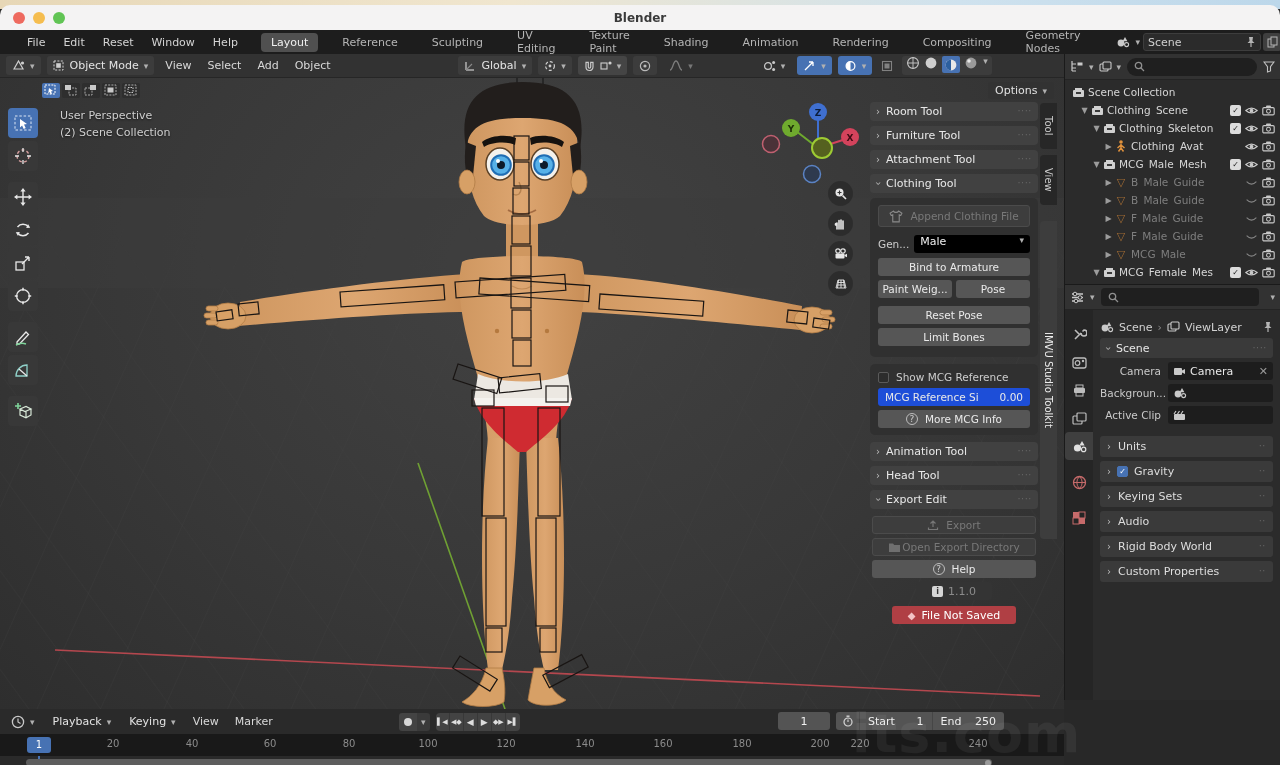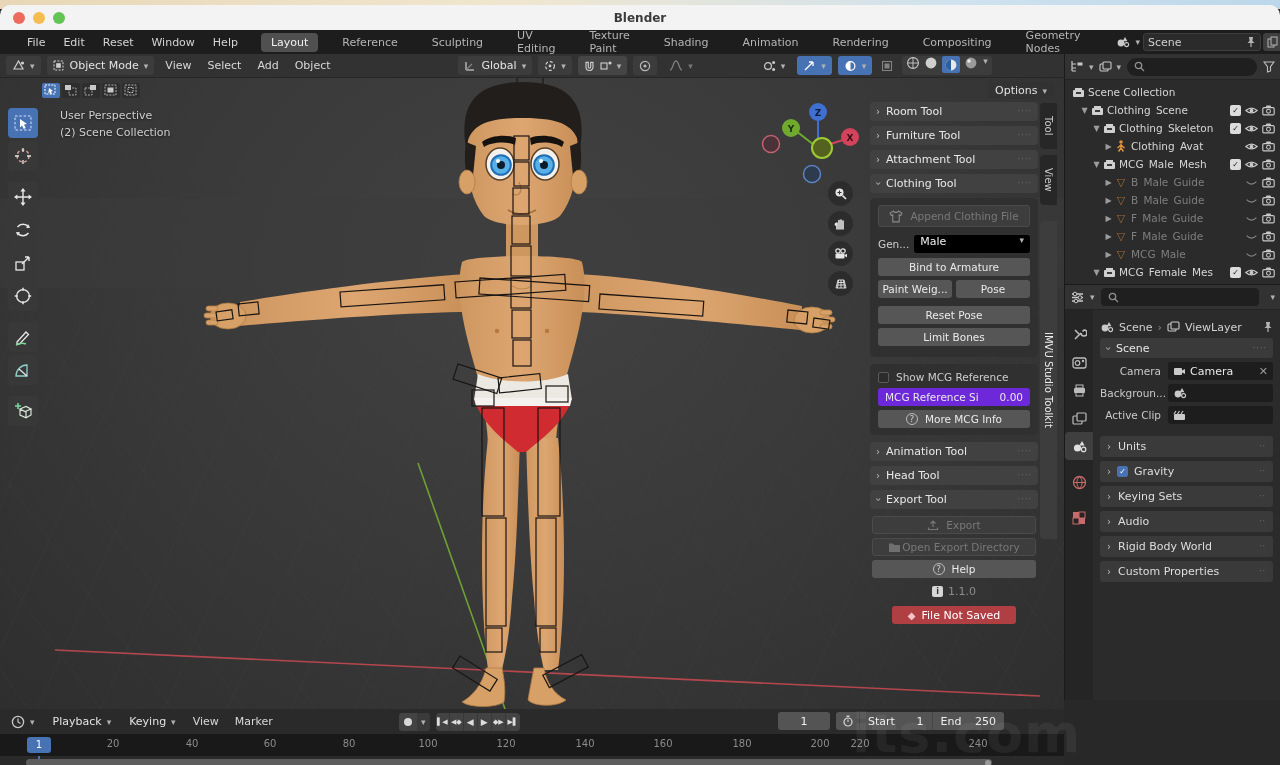--- a/index.html
+++ b/index.html
@@ -73,21 +73,21 @@
   .btn.dis { background:#3d3d3d; color:#787878; border:1px solid #4b4b4b; }
   .btn-row { display:flex; gap:4px; }
   .btn-row .btn { flex:1; }
   .frow { display:flex; align-items:center; margin-bottom:5px; }
   .flabel { color:#cdcdcd; font-size:10.5px; margin-right:5px; white-space:nowrap; }
   .select { flex:1; height:18px; background:#000000; border-radius:3px; display:flex;
             padding:0 6px; color:#f0f0f0; }
   .chkbox { width:11px; height:11px; border-radius:2px; background:#2c2c2c; border:1px solid #5a5a5a; }
   .chkbox.on { background:#4772b3; border-color:#4772b3; color:#fff; font-size:8px; line-height:10px;
                text-align:center; }
-  .slider { height:18px; background:#6d28d9; border-radius:3px; display:flex; align-items:center;
+  .slider { height:18px; background:#1d4ed8; border-radius:3px; display:flex; align-items:center;
             padding:0 7px; color:#e8e8e8; margin-bottom:4px; font-size:10.5px; }
   .version { width:76px; height:18px; margin:4px auto 6px; background:#343434; border-radius:3px;
              display:flex; align-items:center; justify-content:center; color:#8b8b8b; gap:5px; }
   .fns { width:124px; height:18px; margin:6px auto 0; background:#b03f44; border-radius:3px;
          display:flex; align-items:center; justify-content:center; color:#fff; gap:6px; }
   
   .tabstrip { position:absolute; left:1040px; top:25px; width:23px; }
   .vtab { writing-mode:vertical-rl; background:#272727; color:#c9c9c9; border-radius:4px 0 0 4px;
           padding:8px 3px; margin-bottom:6px; font-size:10px; text-align:center; }
   .vtab.active { background:#3d3d3d; color:#ededed; }
@@ -672,21 +672,21 @@
         <span class="lbl">Animation Tool</span>
         <span class="grips">····</span>
       </div>
       <div class="sect-hdr">
         <span class="chv">›</span>
         <span class="lbl">Head Tool</span>
         <span class="grips">····</span>
       </div>
       <div class="sect-hdr">
         <span class="chv open">›</span>
-        <span class="lbl">Export Tool</span>
+        <span class="lbl">Export Edit</span>
         <span class="grips">····</span>
       </div>
       <div style="padding:2px 2px 0">
         <div class="btn dis" style="gap:7px">
           <svg width="12" height="12" viewBox="0 0 12 12">
             <path d="M6 8V2 M3.5 4.5 6 2l2.5 2.5 M1.5 8.5v2h9v-2" stroke="#777" fill="none" stroke-width="1.2"></path>
           </svg>
           <span>Export</span>
         </div>
         <div class="btn dis" style="gap:1px">

